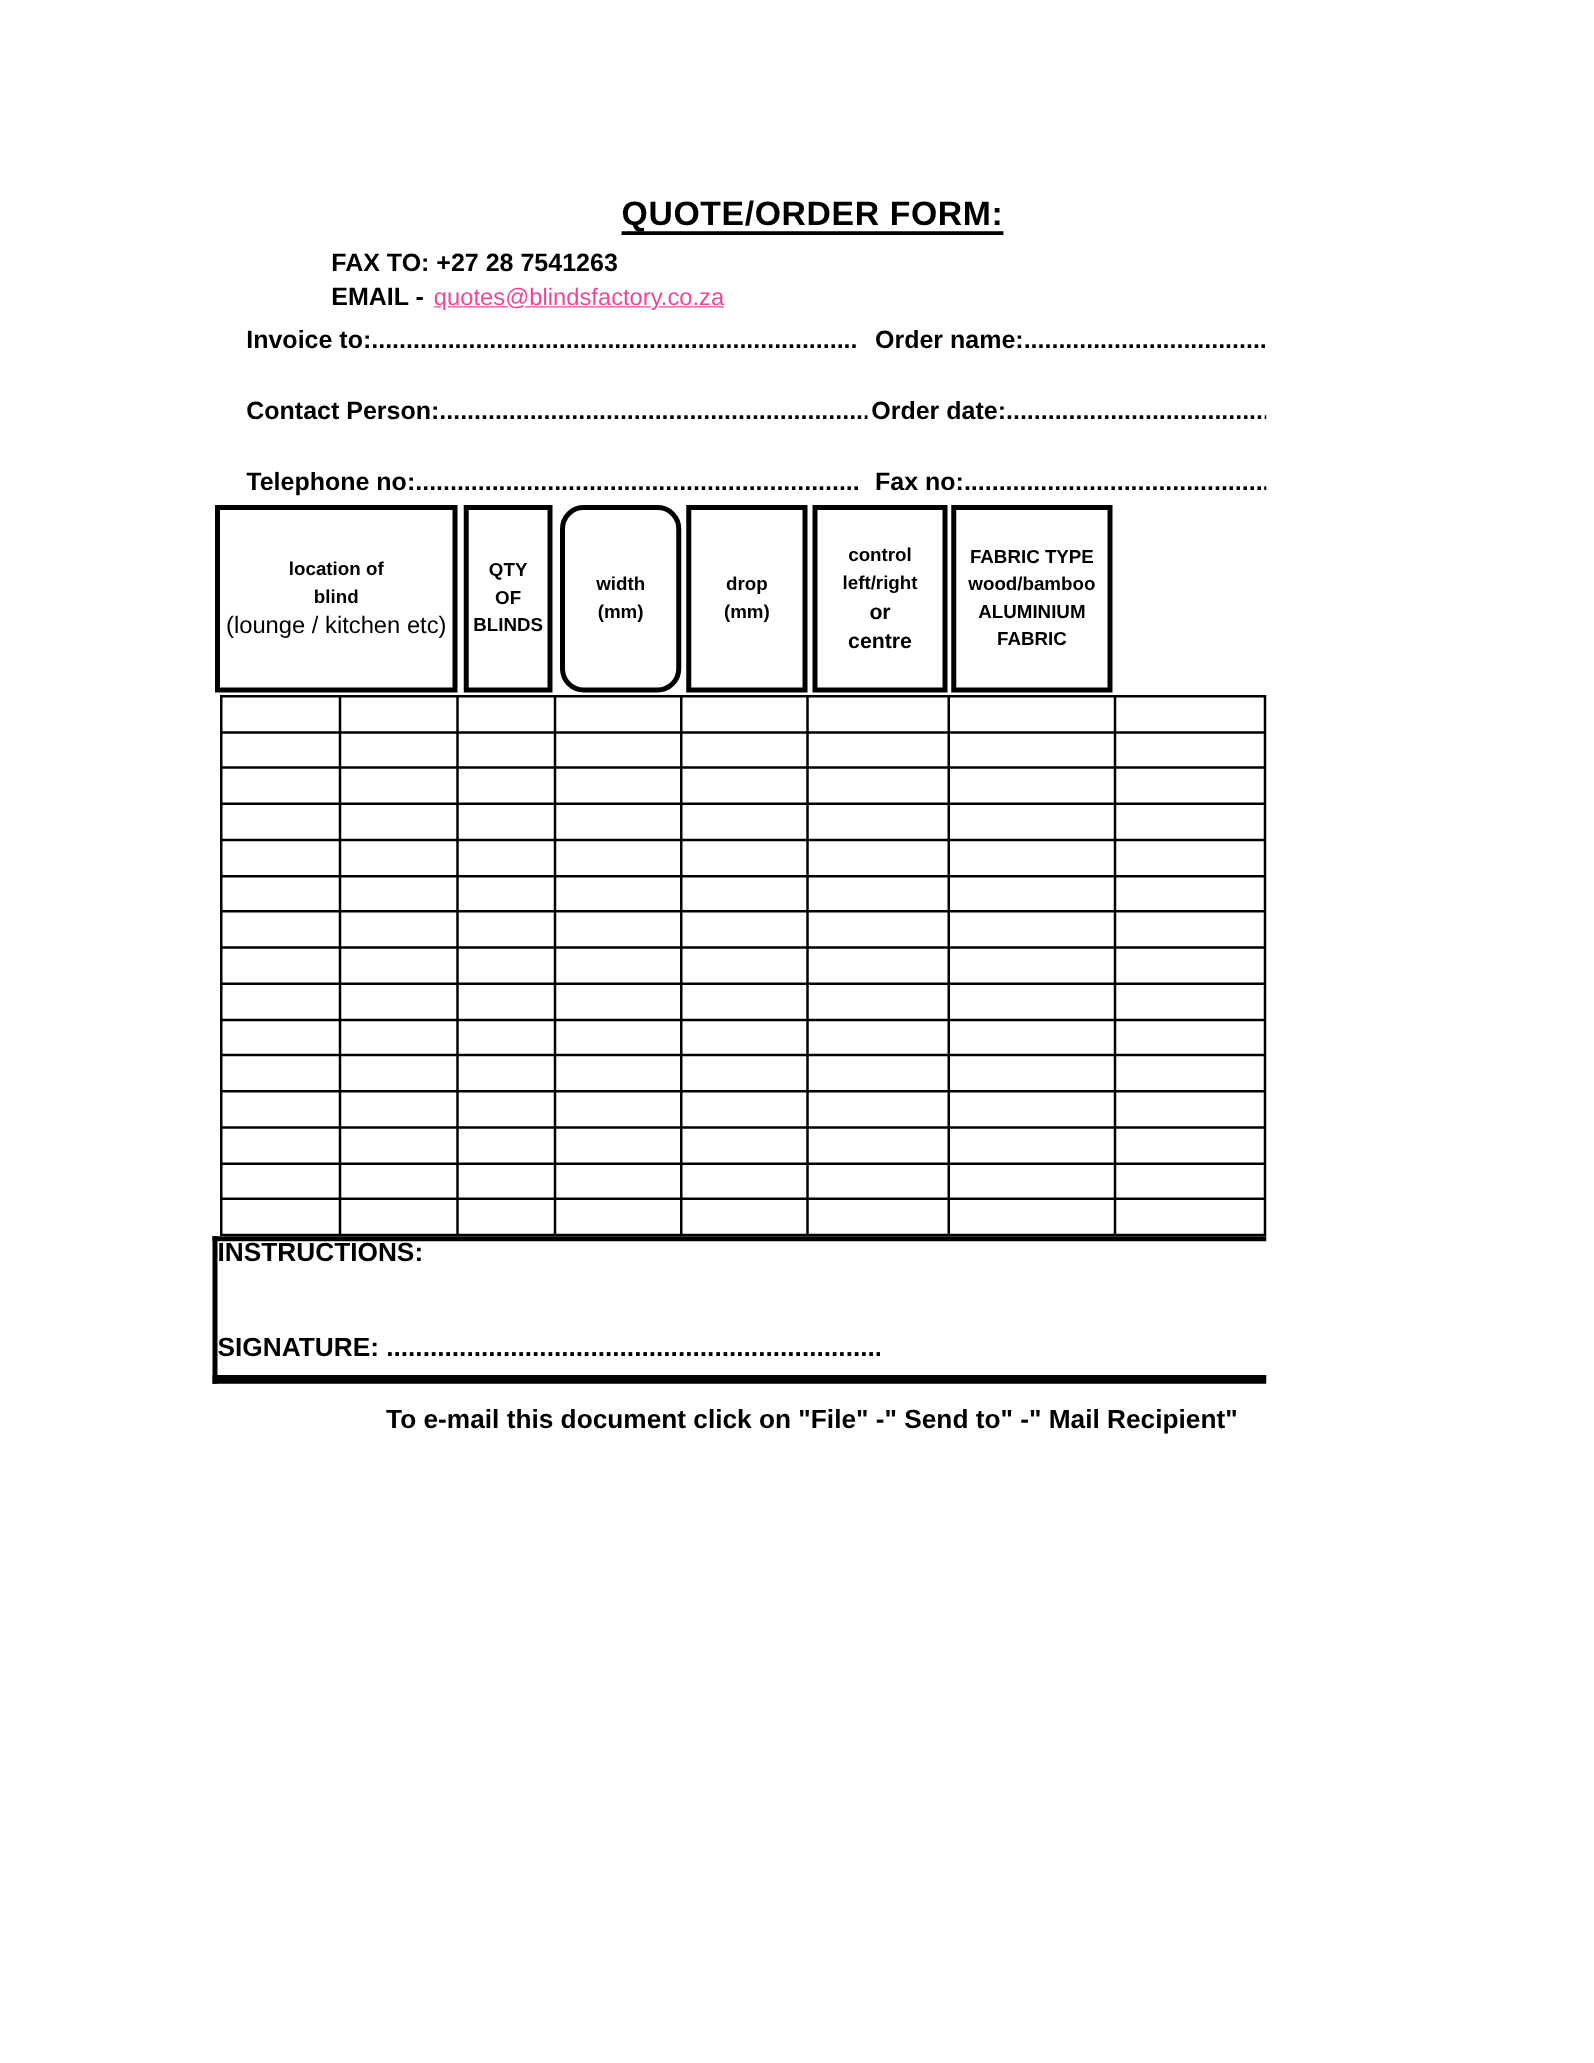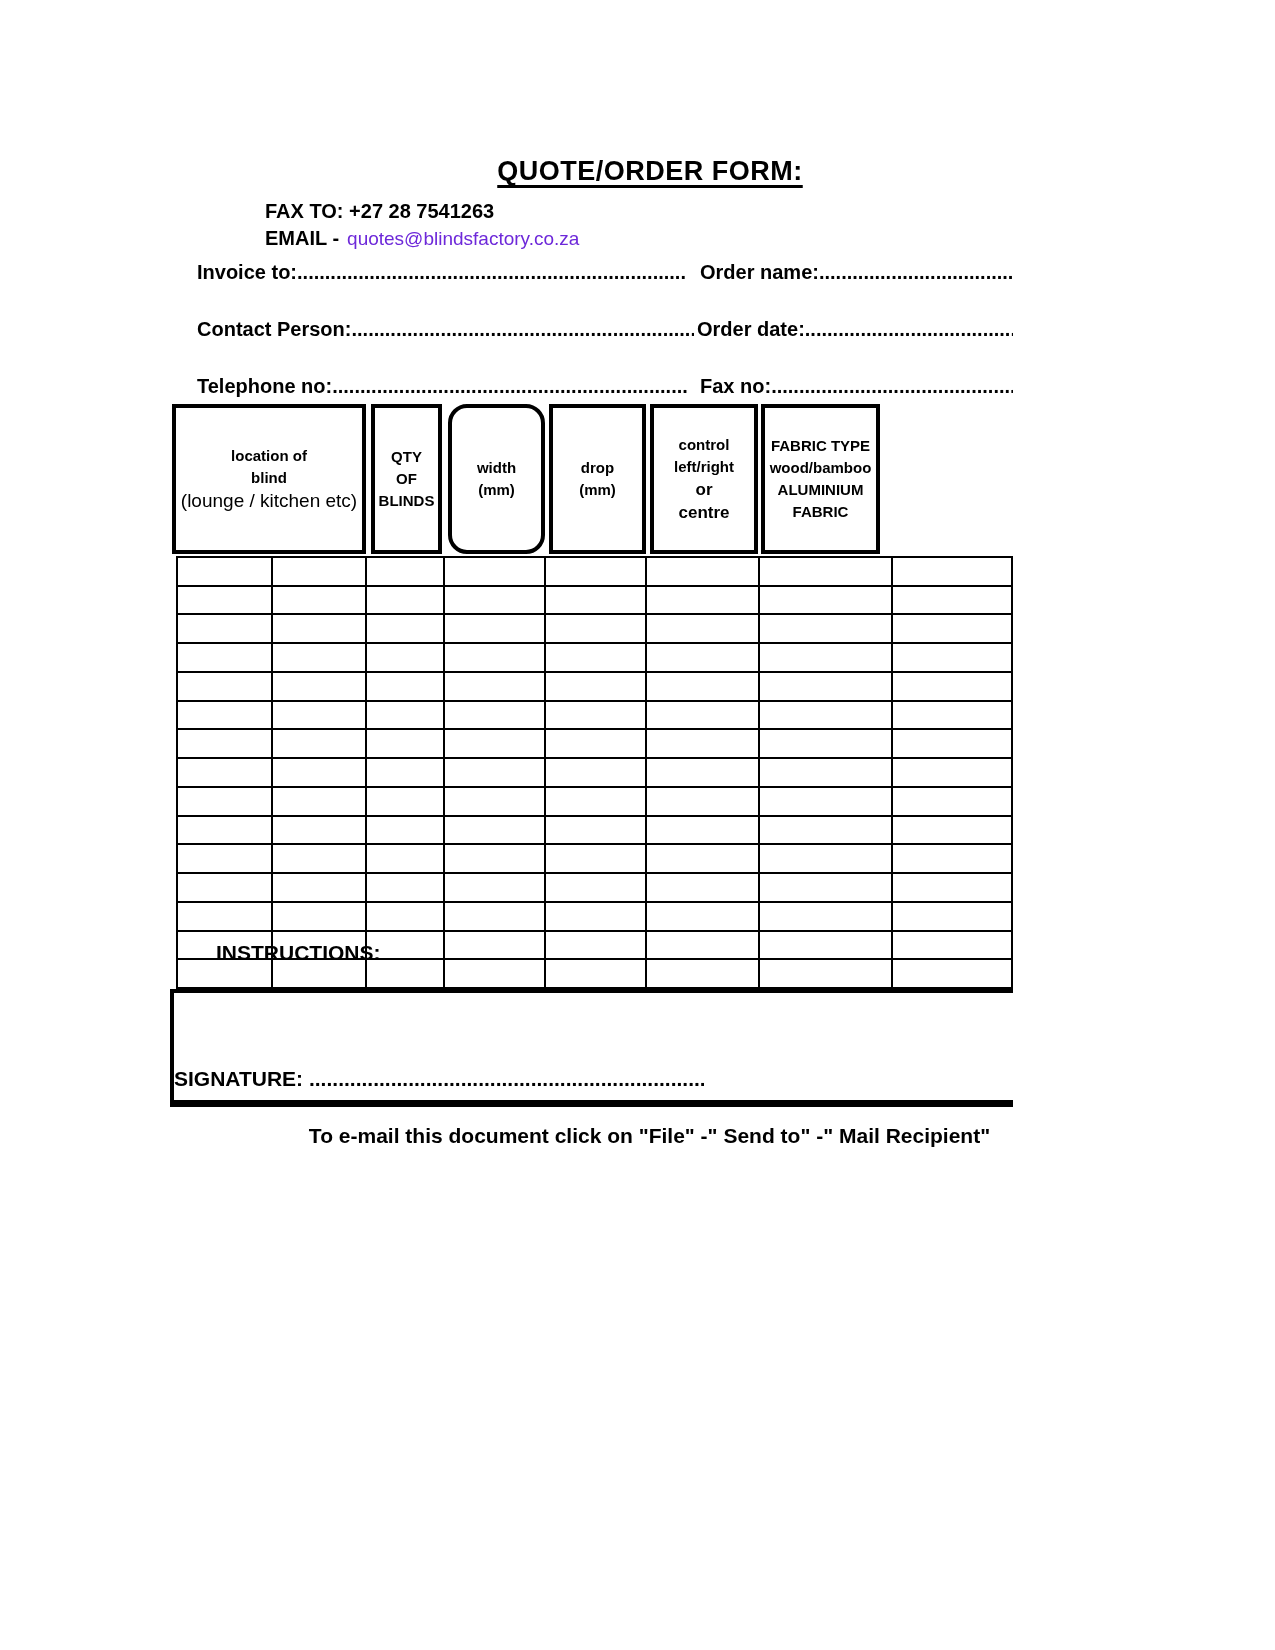--- a/index.html
+++ b/index.html
@@ -10,21 +10,21 @@
     margin-top:16px;
   }
   .title{
     position:absolute;top:140px;left:170px;width:960px;text-align:center;
     font-size:27px;font-weight:bold;letter-spacing:0.5px;
     text-decoration:underline;text-decoration-thickness:3px;text-underline-offset:5px;
     white-space:nowrap;
   }
   .fax-line{position:absolute;top:184px;left:265px;font-size:20px;font-weight:bold;white-space:nowrap;}
   .email-line{position:absolute;top:211px;left:265px;font-size:20px;font-weight:bold;white-space:nowrap;}
-  .email-link{color:#6d28d9;font-weight:normal;font-size:19px;margin-left:8px;cursor:pointer;}
+  .email-link{color:#ec4899;text-decoration:underline;font-weight:normal;font-size:19px;margin-left:8px;cursor:pointer;}
   .fline{position:absolute;font-size:20px;font-weight:bold;white-space:nowrap;overflow:hidden;height:26px;}
   .fline .dots{font-weight:bold;}
   #invoice-left{top:245px;left:197px;width:490px;}
   #invoice-right{top:245px;left:700px;width:313px;}
   #contact-left{top:302px;left:197px;width:497px;}
   #contact-right{top:302px;left:697px;width:316px;}
   #telephone-left{top:359px;left:197px;width:494px;}
   #telephone-right{top:359px;left:700px;width:313px;}
 
   .hbox{
@@ -42,21 +42,21 @@
     display:grid;grid-template-columns:93px 92px 76px 99px 99px 111px 131px 118px;
     grid-template-rows:repeat(15,1fr);gap:2px;
   }
   .grid .cell{background:#fff;}
 
   .instructions-box{
     position:absolute;left:170px;top:973px;width:843px;height:118px;box-sizing:border-box;
     border-left:4px solid #000;border-top:4px solid #000;border-bottom:7px solid #000;
     background:#fff;
   }
-  .instructions-label{position:absolute;left:174px;top:925px;font-size:21px;font-weight:bold;padding-left:42px;}
+  .instructions-label{position:absolute;left:174px;top:975px;font-size:21px;font-weight:bold;}
   .signature-line{
     position:absolute;left:174px;top:1051px;width:530px;height:28px;
     font-size:21px;font-weight:bold;white-space:nowrap;overflow:hidden;
   }
   .footer-note{
     position:absolute;left:0;top:1108px;width:1275px;text-align:center;
     font-size:21px;font-weight:bold;white-space:nowrap;padding-left:12px;
   }
 </style>
 </head>
@@ -110,21 +110,21 @@
   <div class="hbox" style="left:549px;width:97px;">
     <span class="h-s">drop</span>
     <span class="h-s">(mm)</span>
   </div>
   <div class="hbox" style="left:650px;width:108px;">
     <span class="h-s">control</span>
     <span class="h-s">left/right</span>
     <span class="h-m">or</span>
     <span class="h-m">centre</span>
   </div>
-  <div class="hbox" style="left:761px;width:119px;">
+  <div class="hbox" style="left:761px;width:129px;">
     <span class="h-s">FABRIC TYPE</span>
     <span class="h-s">wood/bamboo</span>
     <span class="h-s">ALUMINIUM</span>
     <span class="h-s">FABRIC</span>
   </div>
 
   <div class="grid">
       <div class="cell"></div>
       <div class="cell"></div>
       <div class="cell"></div>

